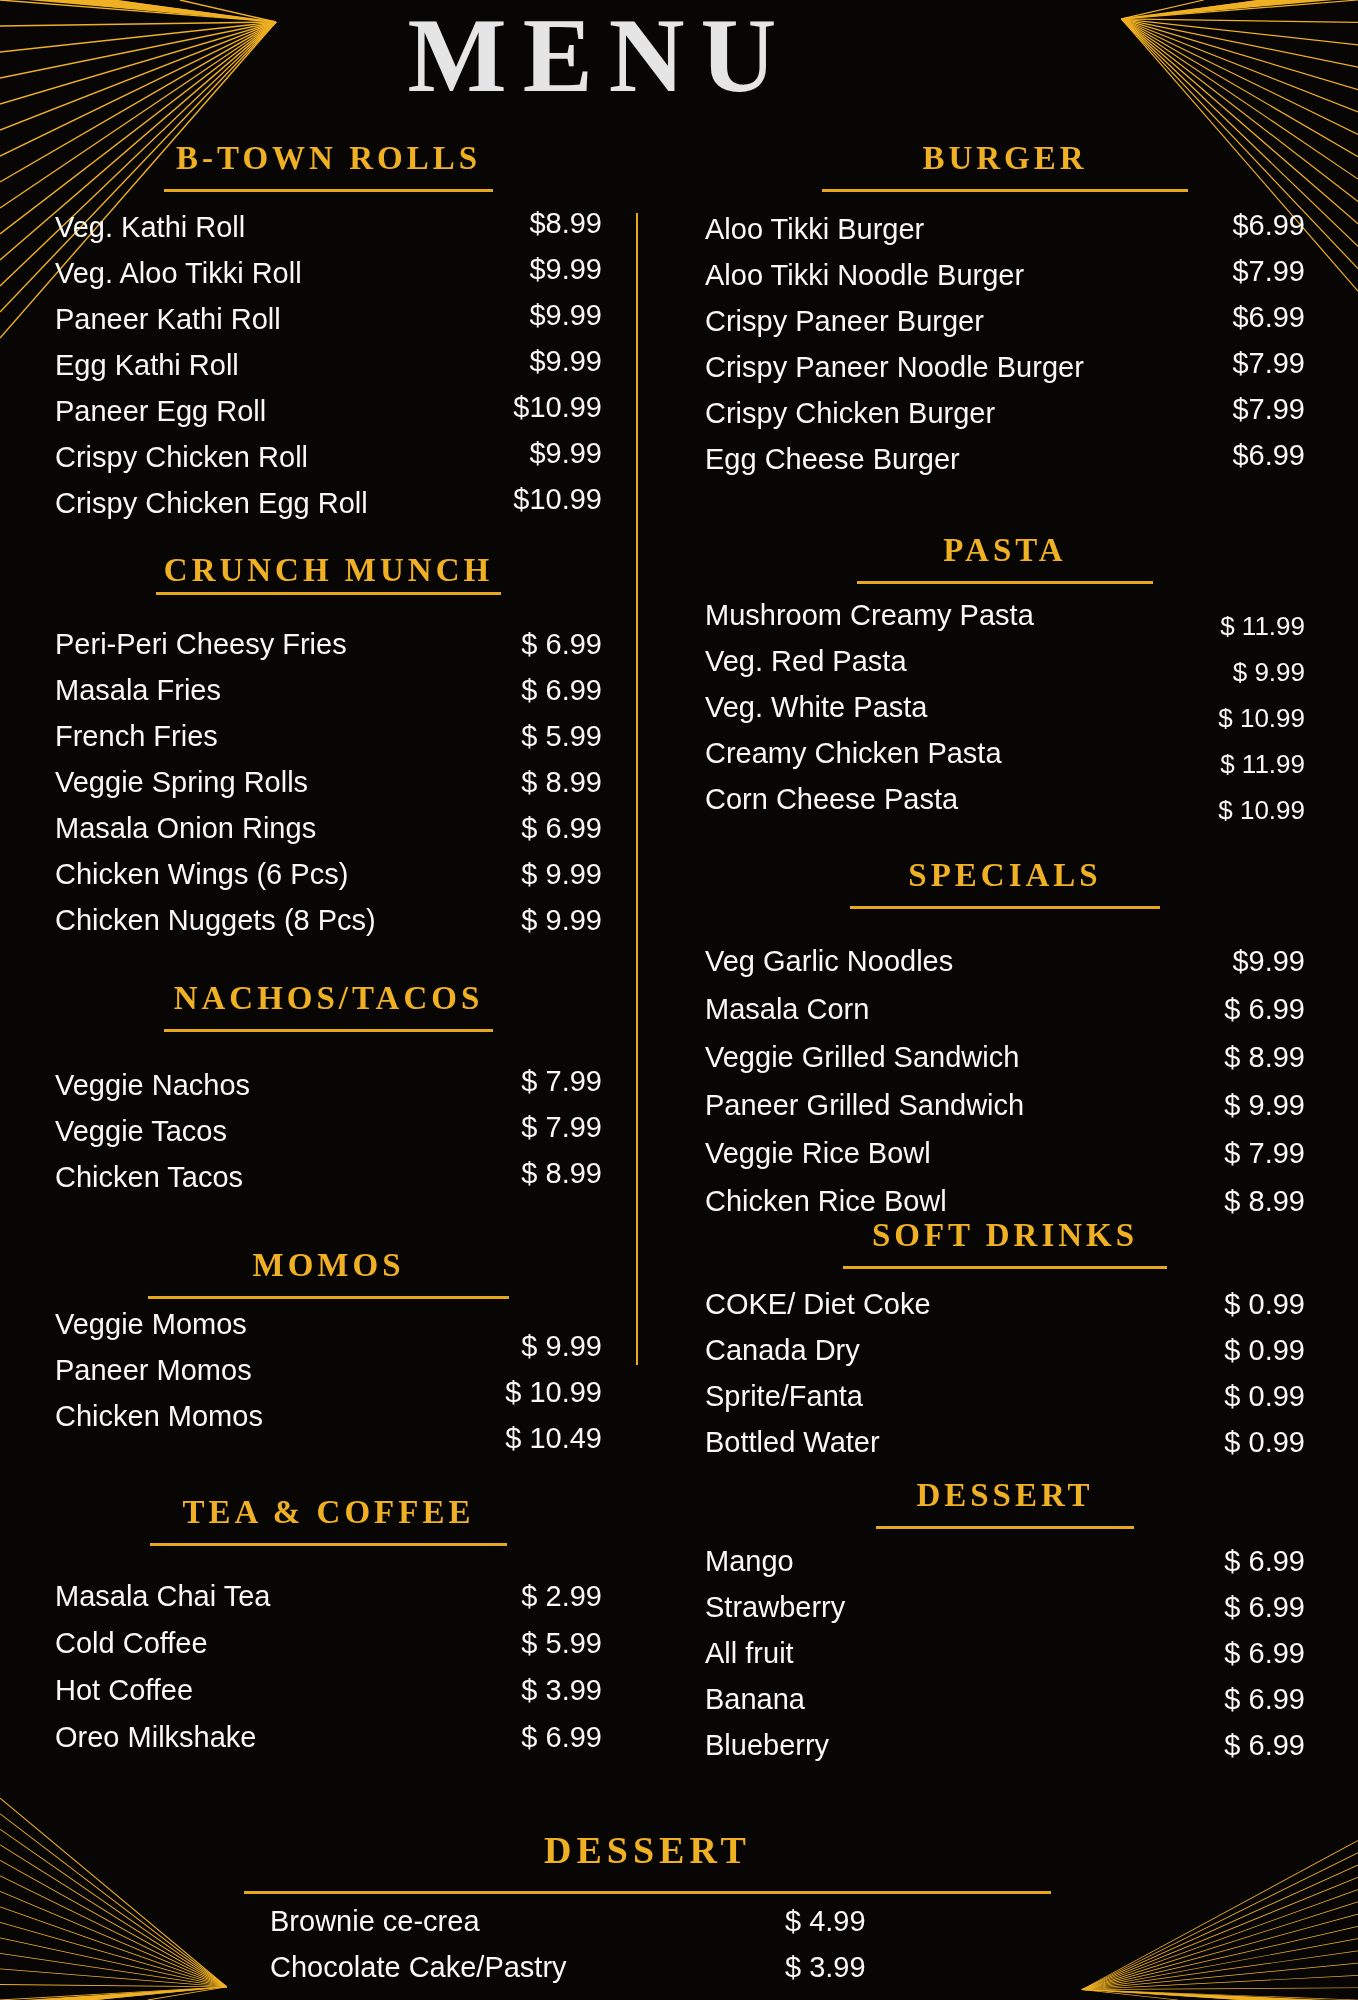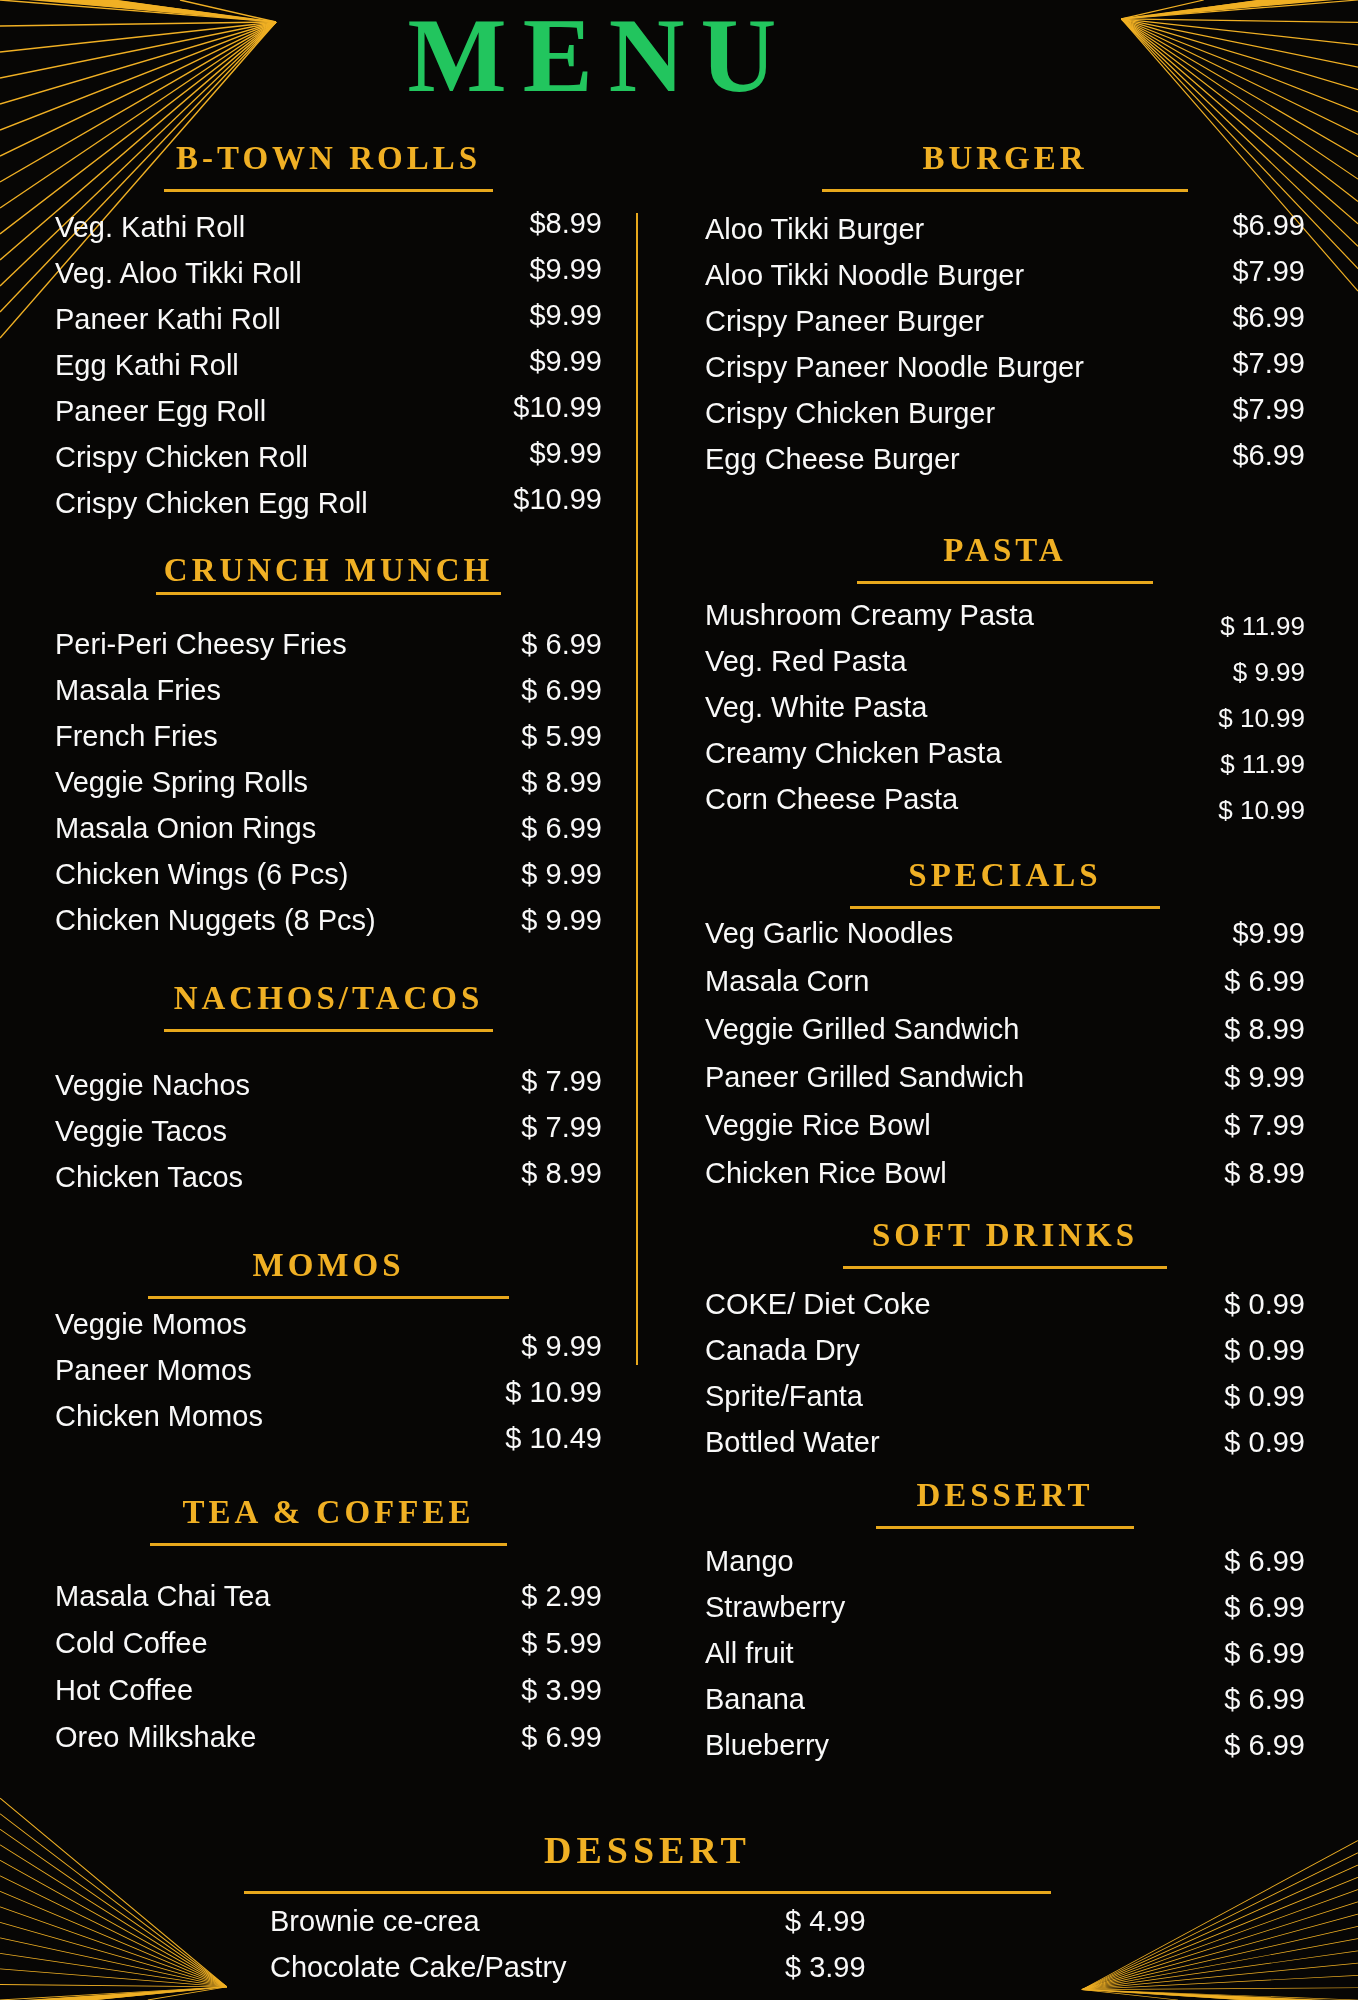--- a/index.html
+++ b/index.html
@@ -1,20 +1,20 @@
 <!DOCTYPE html>
 <html><head>
 <meta charset="utf-8">
 <style>
   html,body{margin:0;padding:0;background:#000;}
   .page{position:relative;width:1358px;height:2000px;background:#070605;overflow:hidden;margin:0 auto;
         font-family:"Liberation Sans",sans-serif;}
   .title{position:absolute;top:0;left:200px;width:800px;margin:0;text-align:center;
          font-family:"Liberation Serif",serif;font-weight:700;font-size:105px;line-height:112px;
-         letter-spacing:16px;color:#22c55e;}
+         letter-spacing:16px;color:#e5e5e5;}
   .divider{position:absolute;left:636px;top:213px;width:2px;height:1152px;background:#E8A81C;}
   .col{position:absolute;}
   .col.left{left:55px;width:547px;}
   .col.right{left:705px;width:600px;}
   .col.dessert-col{left:240px;width:815px;}
   .sec{position:absolute;left:0;right:0;}
   .sec h2{margin:0;text-align:center;font-family:"Liberation Serif",serif;font-weight:700;
           font-size:33px;line-height:36px;letter-spacing:4px;color:#F0B024;white-space:nowrap;}
   .sec.big h2{font-size:38px;line-height:44px;letter-spacing:5px;}
   .sec h2 .ht{display:inline-block;border-bottom:3px solid #E8A81C;padding-bottom:13px;}
@@ -292,21 +292,21 @@
             <span class="price" style="transform: translateY(10px); font-size: 26px;">$ 11.99</span>
           </div>
           <div class="row">
             <span class="name">Corn Cheese Pasta</span>
             <span class="price" style="transform: translateY(10px); font-size: 26px;">$ 10.99</span>
           </div>
         </div>
       </div>
       <div class="sec" style="top: 857px;">
         <h2><span class="ht" style="padding: 0px 58px 13px;">SPECIALS</span></h2>
-        <div class="items" style="margin-top: 0;">
+        <div class="items" style="margin-top: 28px;">
           <div class="row" style="height: 48px; line-height: 48px;">
             <span class="name">Veg Garlic Noodles</span>
             <span class="price">$9.99</span>
           </div>
           <div class="row" style="height: 48px; line-height: 48px;">
             <span class="name">Masala Corn</span>
             <span class="price">$ 6.99</span>
           </div>
           <div class="row" style="height: 48px; line-height: 48px;">
             <span class="name">Veggie Grilled Sandwich</span>

